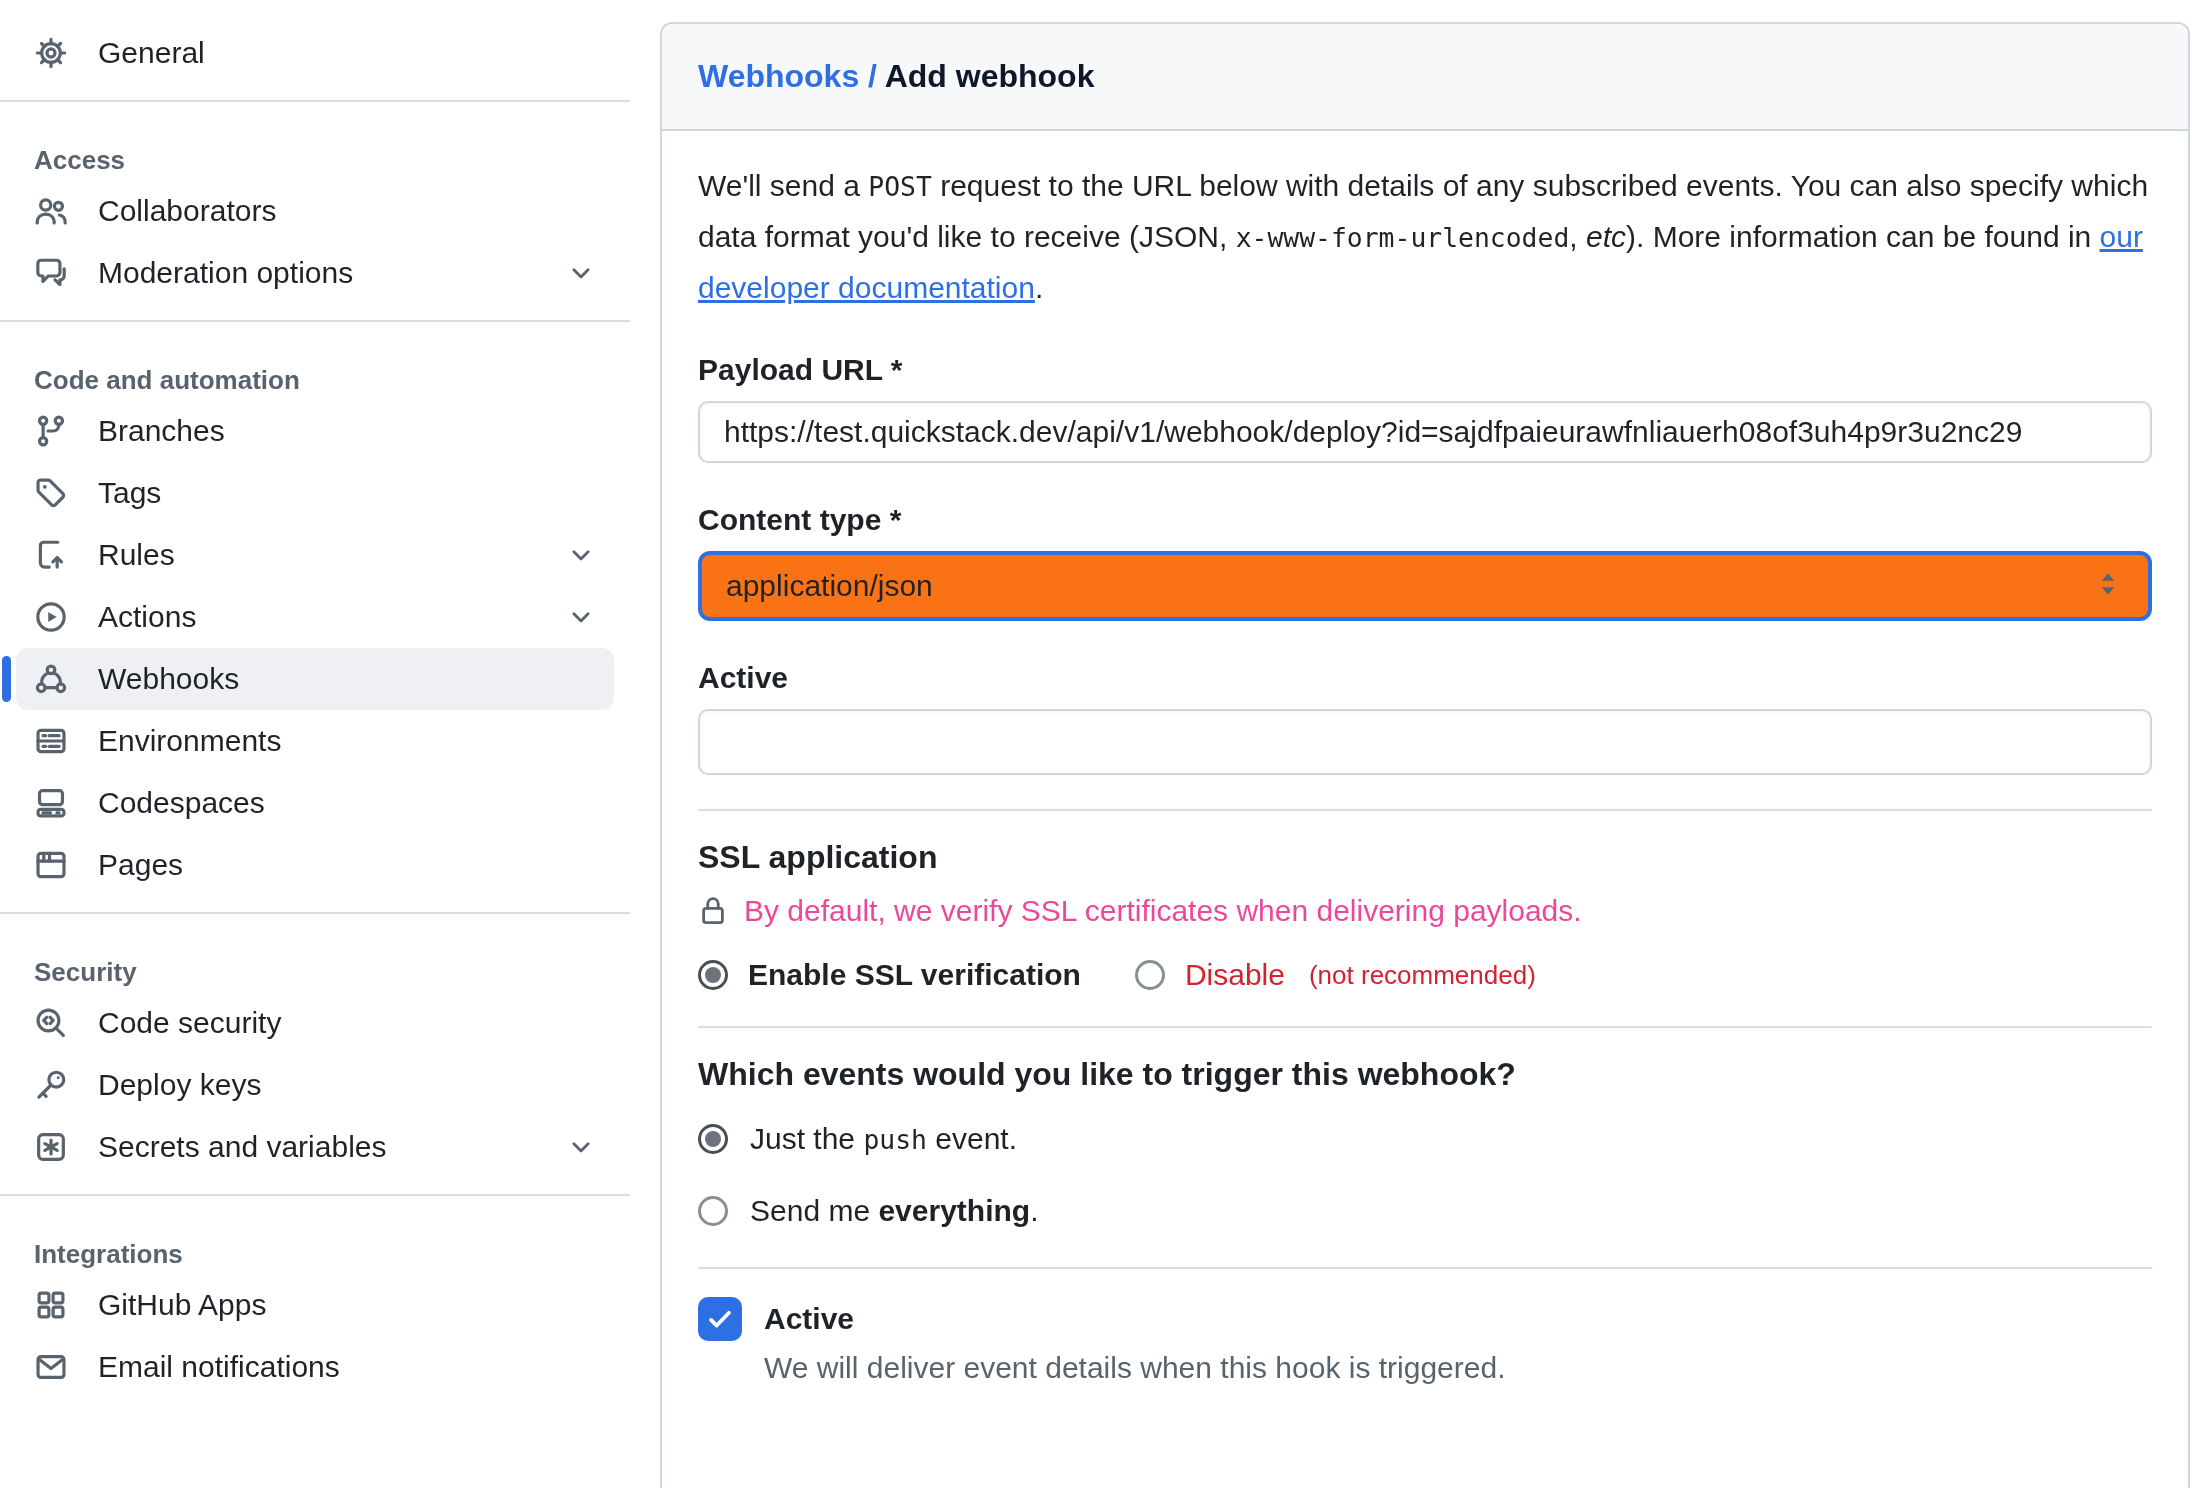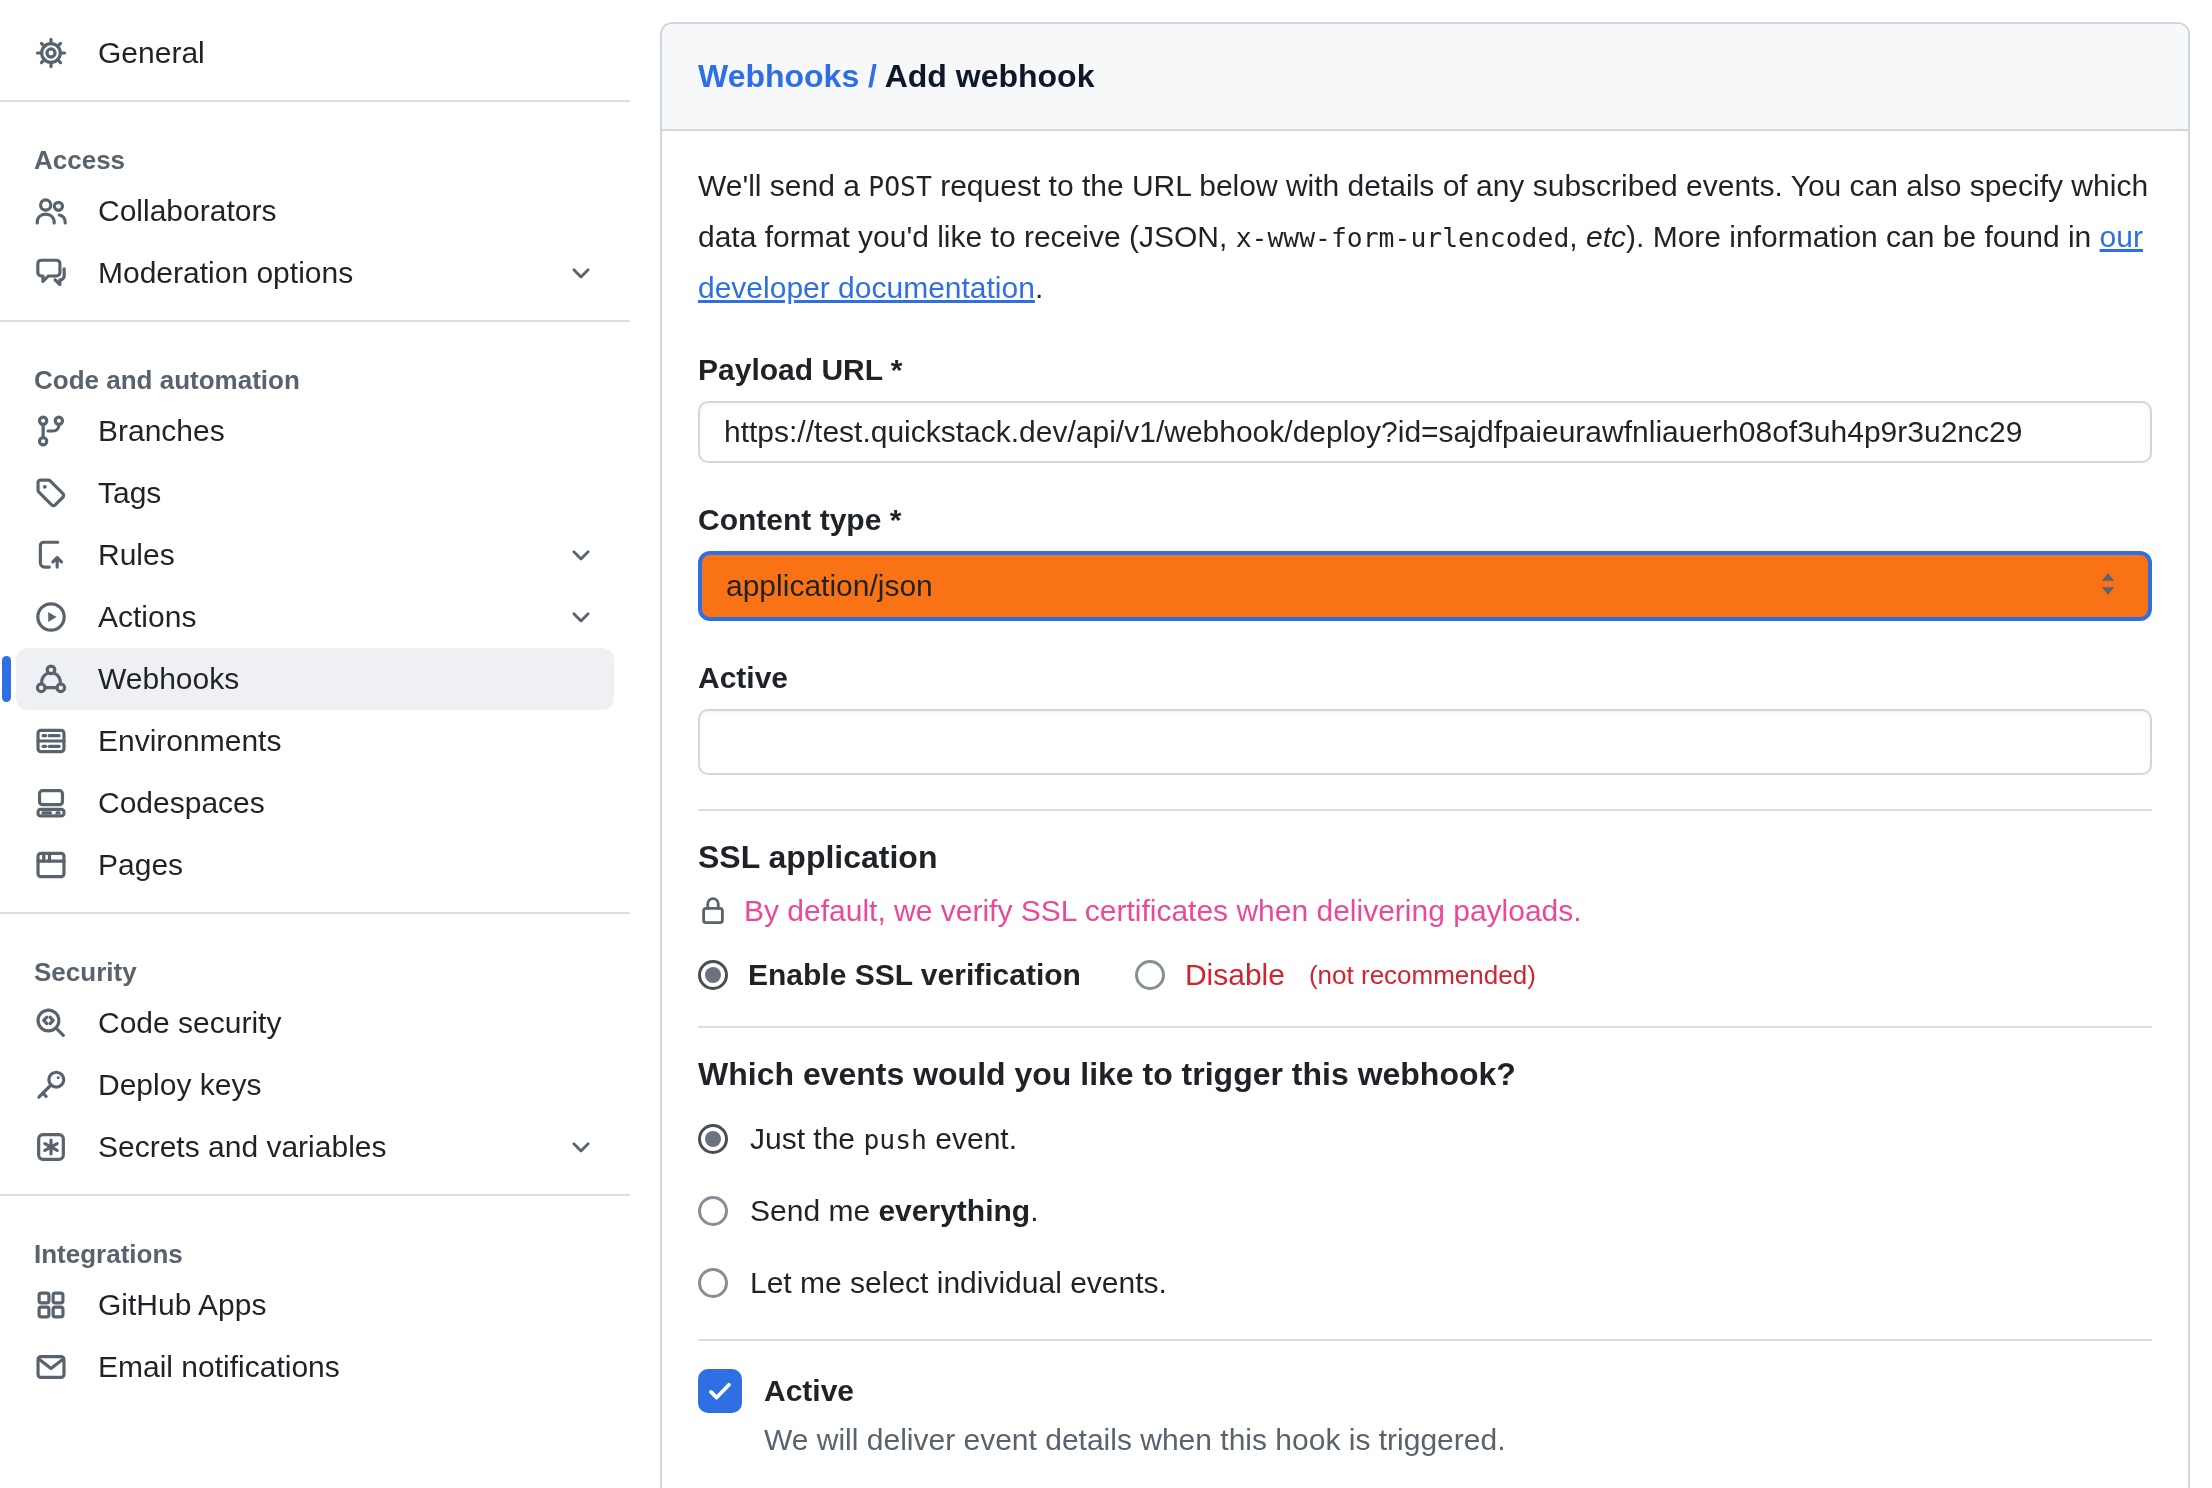--- a/index.html
+++ b/index.html
@@ -404,24 +404,20 @@
 
       <div class="events-options">
         <div class="event-option">
           <span class="radio checked"></span>
           <span><span>Just the </span><span class="code">push</span><span> event.</span></span>
         </div>
         <div class="event-option">
           <span class="radio"></span>
           <span><span>Send me </span><span class="bold">everything</span><span>.</span></span>
         </div>
-        <div class="event-option">
-          <span class="radio"></span>
-          <span>Let me select individual events.</span>
-        </div>
       </div>
 
       <div class="divider"></div>
 
       <div class="active-row">
         <span class="checkbox">
           <svg viewBox="0 0 16 16">
               <path d="M3.2 8.5l3 3 6.6-6.8" fill="none" stroke="#ffffff" stroke-width="2" stroke-linecap="round" stroke-linejoin="round"></path>
             </svg>
         </span>

